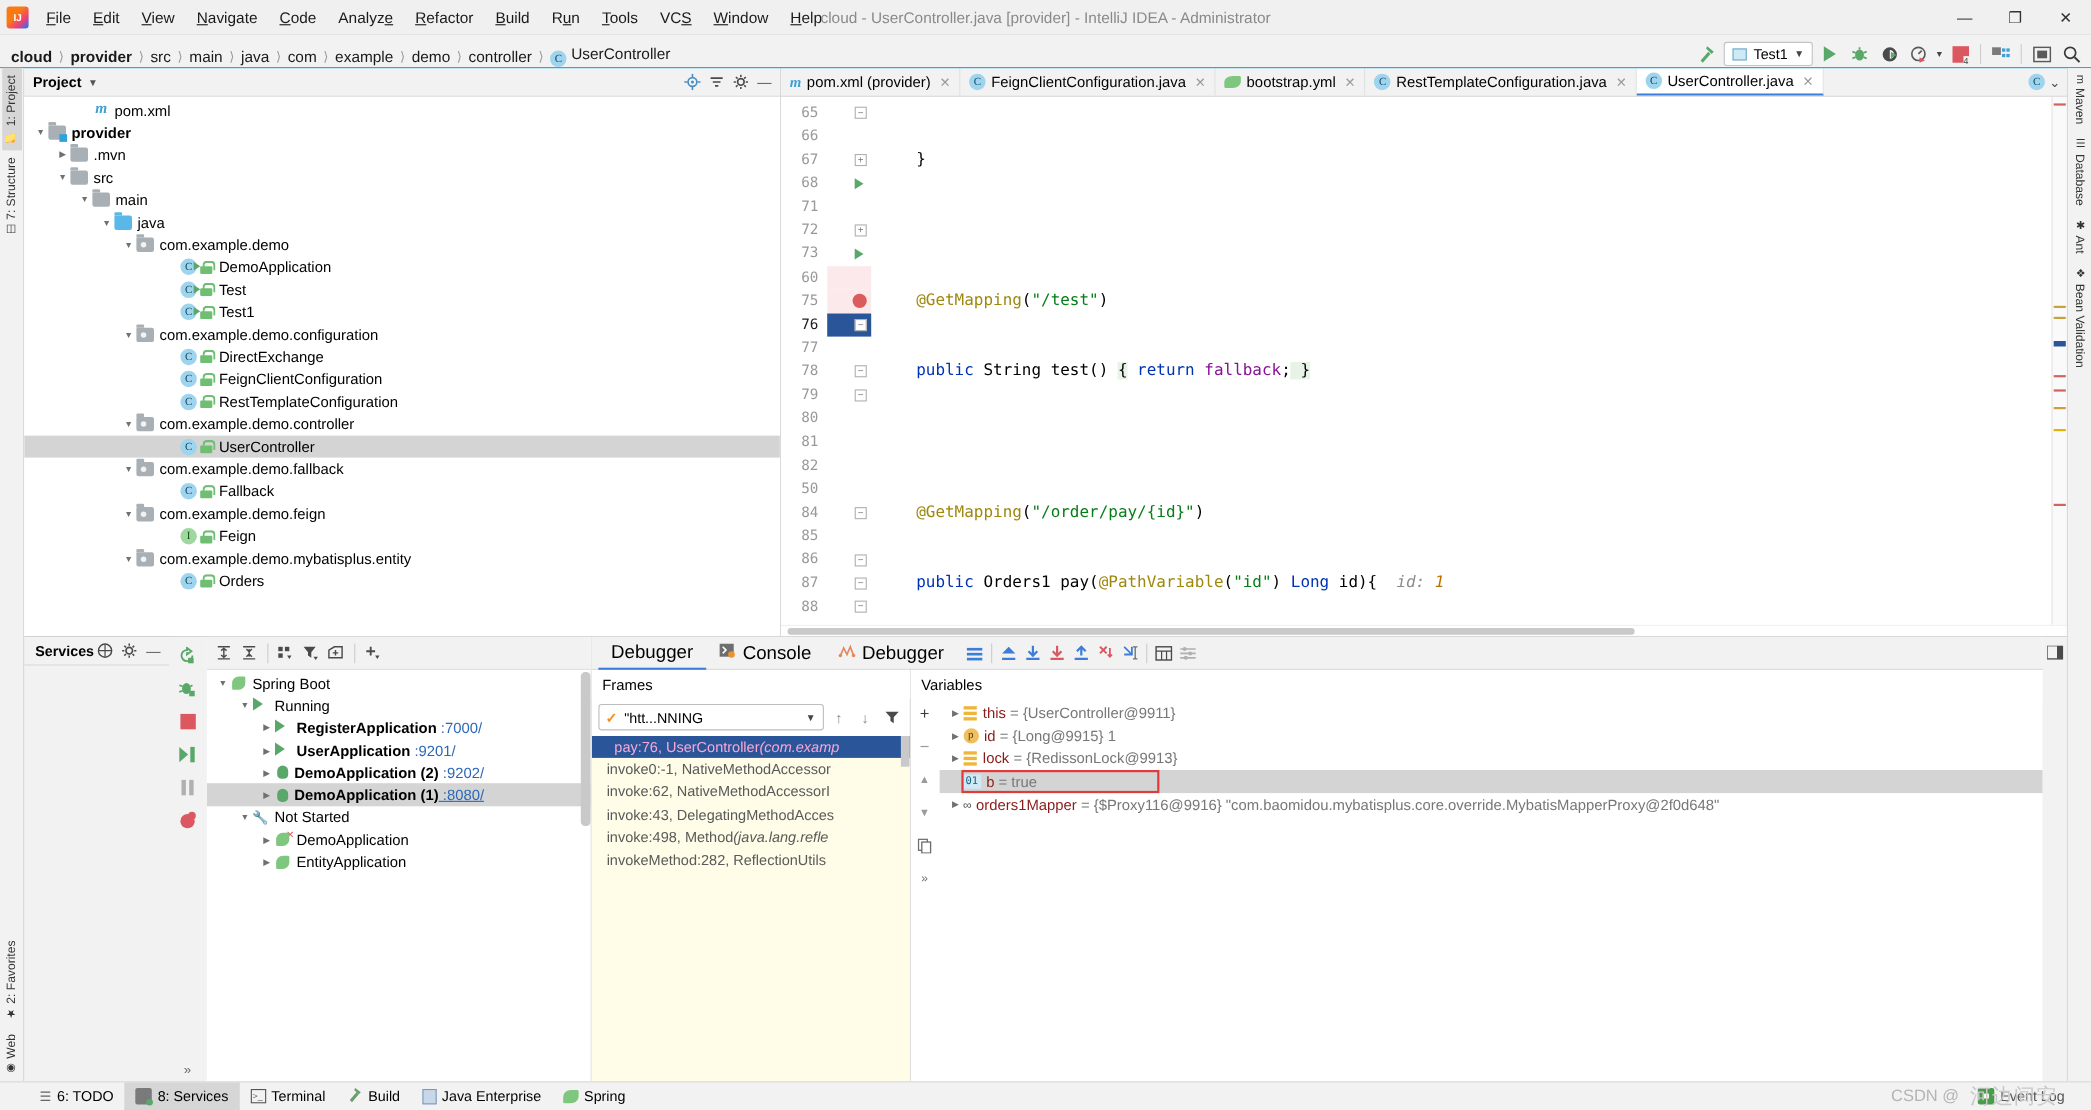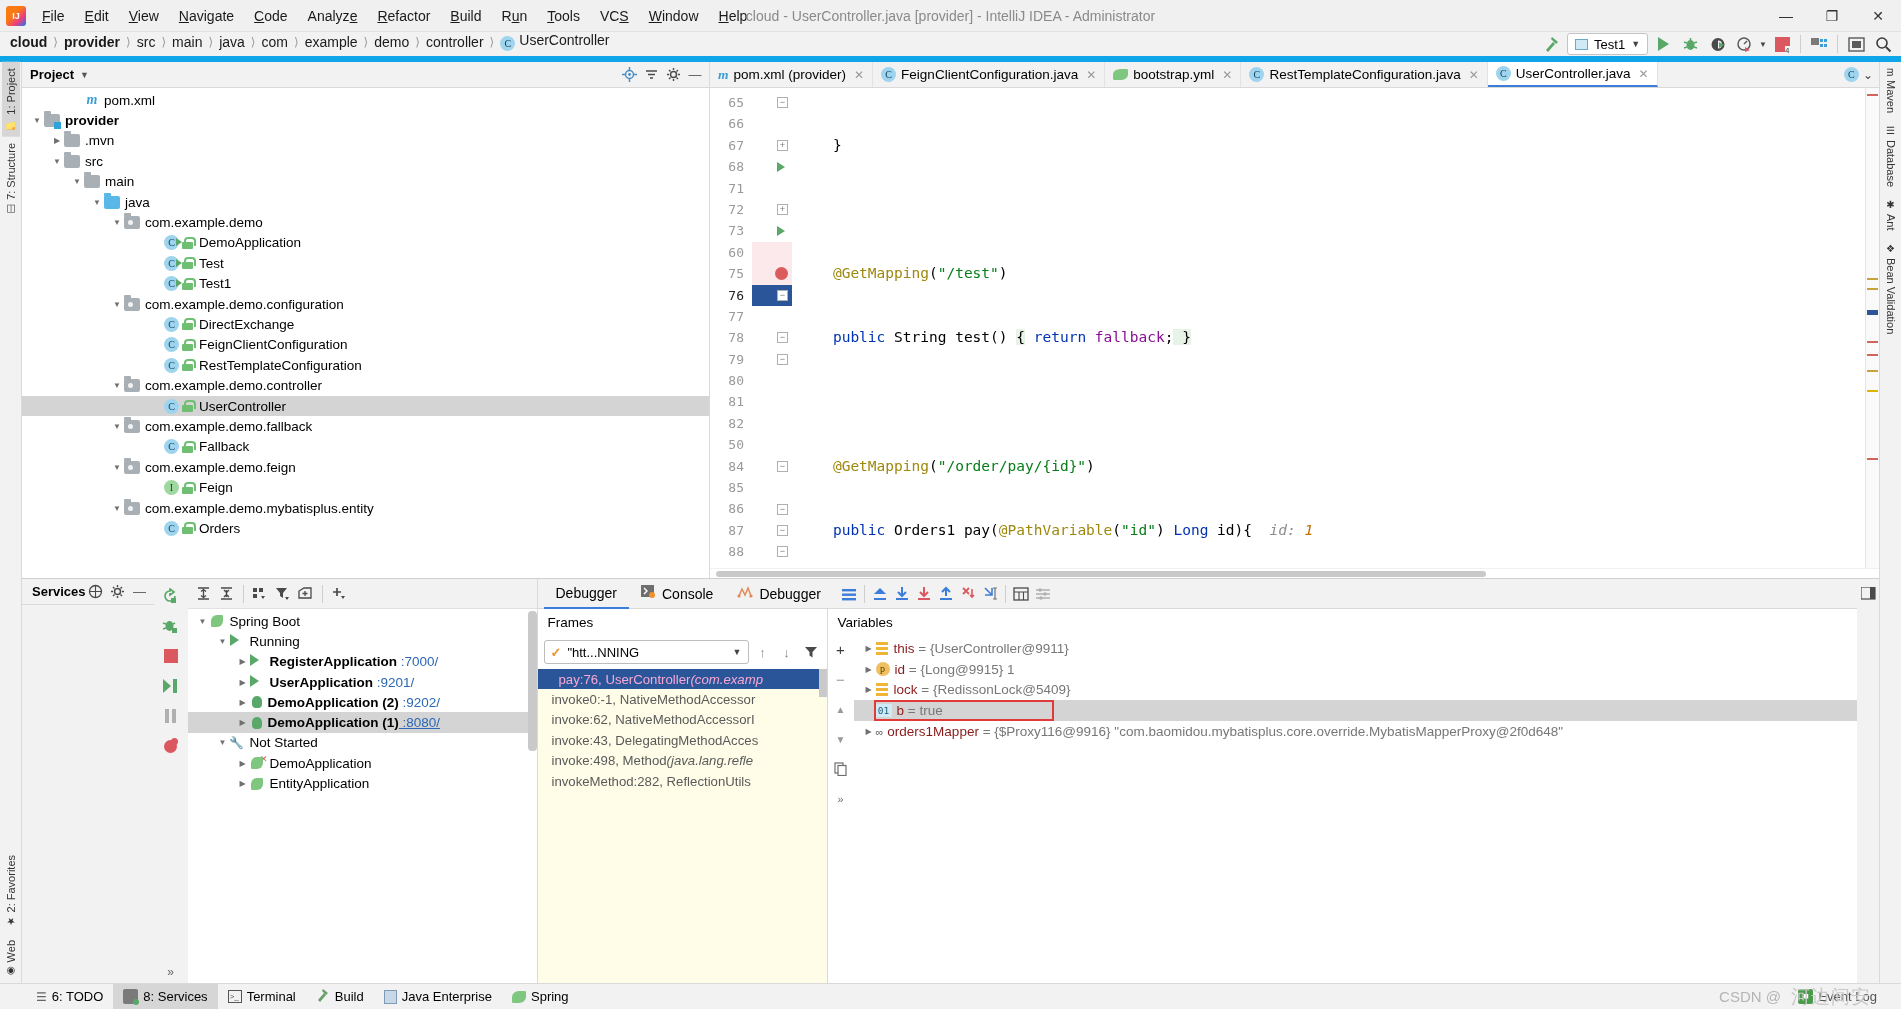--- a/index.html
+++ b/index.html
@@ -38,22 +38,22 @@
     font-size: 14px; color: #8a8a8a; pointer-events: none;
   }
   .win-btns { margin-left: auto; display: flex; height: 100%; z-index: 2; }
   .win-btn {
     width: 46px; height: 32px; display: flex; align-items: center; justify-content: center;
     font-size: 14px; color: #333;
   }
 
   
   .navbar {
-    height: 30px; background: #f2f2f2; display: flex; align-items: flex-start;
-    border-bottom: 6px solid #0ea5e9; padding-left: 8px; flex: none; position: relative;
+    height: 30px; background: #f2f2f2; display: flex; align-items: flex-end;
+    border-bottom: 1px solid #0ea5e9; padding-left: 8px; flex: none; position: relative;
   }
   .crumbs { display: flex; align-items: center; font-size: 14px; }
   .crumb { color: #1a1a1a; padding: 0 2px; white-space: nowrap; }
   .crumb.bold { font-weight: bold; }
   .crumb-sep { color: #9a9a9a; margin: 0 4px; font-size: 12px; }
   .crumb-icon {
     display: inline-block; width: 15px; height: 15px; border-radius: 50%;
     background: #9fd4ef; color: #0b3d52; font-size: 10px; line-height: 15px;
     text-align: center; margin-right: 4px; vertical-align: -2px; font-family: "Liberation Serif", serif;
   }
@@ -213,21 +213,21 @@
   .bug-ic::after { content:""; position:absolute; left:2px; top:1px; width:10px; height:12px; background:#59a869; border-radius: 5px 5px 4px 4px; }
   .wrench-ic { width: 16px; height: 14px; flex: none; margin-right: 4px; color:#666; font-size:12px; display:flex; align-items:center; }
   .port { color: #2c68b5; }
   .port.u { text-decoration: underline; }
   .svc-scroll { position: absolute; right: 0; top: 2px; width: 9px; bottom: 0; }
   .svc-scroll i { position:absolute; left:0; top:0; width:9px; height:140px; background:#c9c9c9; border-radius:4px; display:block; }
 
   
   .dbg { flex: 1; display: flex; flex-direction: column; min-width: 0; background: #fff; }
   .dbg-tabs { height: 30px; display: flex; align-items: center; gap: 0; background: #f2f2f2; border-bottom: 1px solid #d9d9d9; flex: none; padding-left: 6px; }
-  .dbg-tab { padding: 0 12px; height: 30px; display: flex; align-items: center; gap: 6px; font-size: 14px; }
+  .dbg-tab { padding: 0 12px; height: 30px; display: flex; align-items: center; gap: 6px; font-size: 17px; }
   .dbg-tab.active { border-bottom: 2px solid #3b7dd8; }
   .dbg-toolbar { display: flex; align-items: center; gap: 2px; margin-left: 6px; }
   .dbg-cols { flex: 1; display: flex; min-height: 0; }
   .frames-pane { width: 290px; border-right: 1px solid #d9d9d9; display: flex; flex-direction: column; flex: none; }
   .pane-label { height: 26px; display: flex; align-items: center; padding-left: 10px; font-size: 13.5px; background: #fff; flex: none; }
   .frames-ctl { height: 34px; display: flex; align-items: center; gap: 4px; padding: 0 6px; flex: none; }
   .thread-sel { flex: 1; display: flex; align-items: center; gap: 6px; border: 1px solid #bdbdbd; background: #fff; border-radius: 3px; height: 24px; padding: 0 6px; font-size: 13px; }
   .chk { color: #f0922b; font-weight: bold; }
   .frames-list { flex: 1; background: #fffde8; overflow: hidden; position: relative; }
   .frow { height: 20.4px; display: flex; align-items: center; padding-left: 14px; font-size: 13.2px; color: #5a5a5a; white-space: nowrap; }
@@ -1042,21 +1042,21 @@
                       <svg width="14" height="14" viewBox="0 0 14 14">
                           <rect x="1" y="1" width="8" height="10" fill="none" stroke="#6e6e6e" stroke-width="1.2"></rect>
                           <rect x="4" y="3.5" width="8" height="10" fill="#fff" stroke="#6e6e6e" stroke-width="1.2"></rect>
                         </svg>
                     </span>
                     <span class="ic-btn" style="color:#6e6e6e;font-size:11px">»</span>
                   </div>
                   <div class="vars-list" id="vars-list">
                       <div class="vrow"><span class="varr">▶</span><span class="vicon-obj"></span><span class="vname">this</span>&nbsp;<span class="vval">= {UserController@9911}</span></div>
                       <div class="vrow"><span class="varr">▶</span><span class="vicon-p">p</span><span class="vname">id</span>&nbsp;<span class="vval">= {Long@9915} 1</span></div>
-                      <div class="vrow"><span class="varr">▶</span><span class="vicon-obj"></span><span class="vname">lock</span>&nbsp;<span class="vval">= {RedissonLock@5409}</span></div>
+                      <div class="vrow"><span class="varr">▶</span><span class="vicon-obj"></span><span class="vname">lock</span>&nbsp;<span class="vval">= {RedissonLock@9913}</span></div>
                       <div class="vrow sel"><span class="varr"></span><span class="vicon-01">01</span><span class="vname">b</span>&nbsp;<span class="vval">= true</span><span class="vred-box"></span></div>
                       <div class="vrow"><span class="varr">▶</span><span class="vicon-oo">∞</span><span class="vname">orders1Mapper</span>&nbsp;<span class="vval">= {$Proxy116@9916} "com.baomidou.mybatisplus.core.override.MybatisMapperProxy@2f0d648"</span></div>
                     </div>
                 </div>
               </div>
             </div>
           </div>
 
           <div class="dbg-right">
             <span class="ic-btn">

